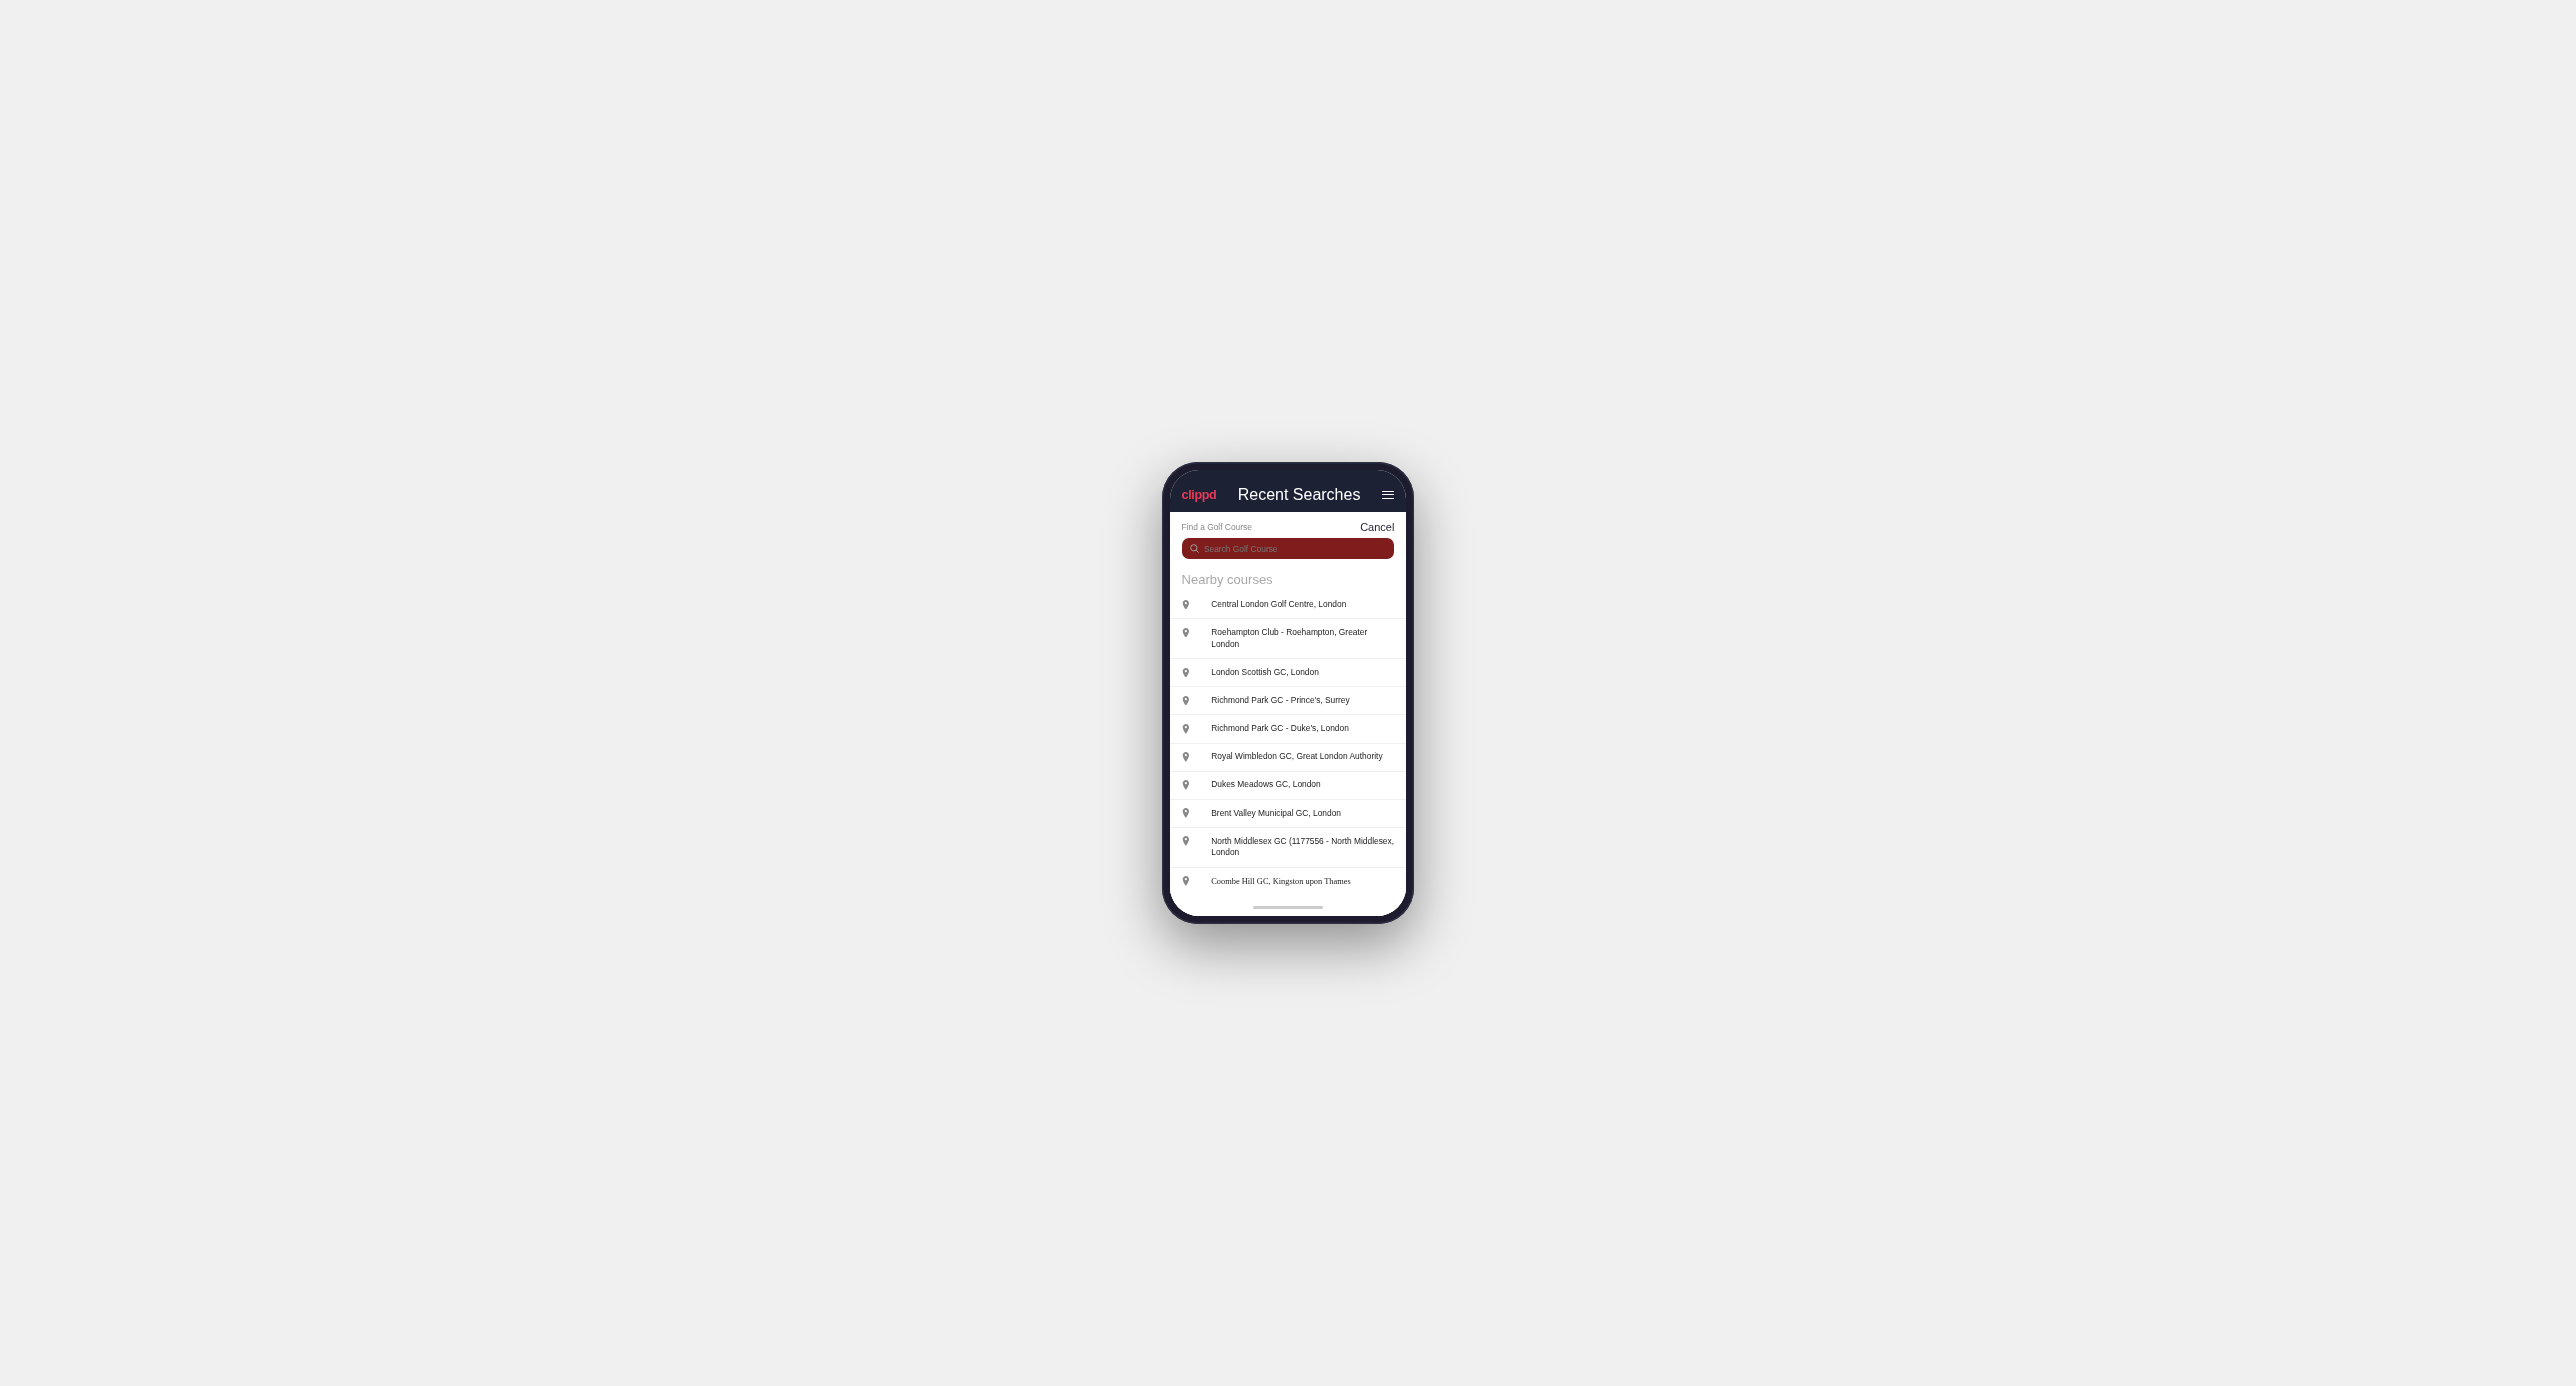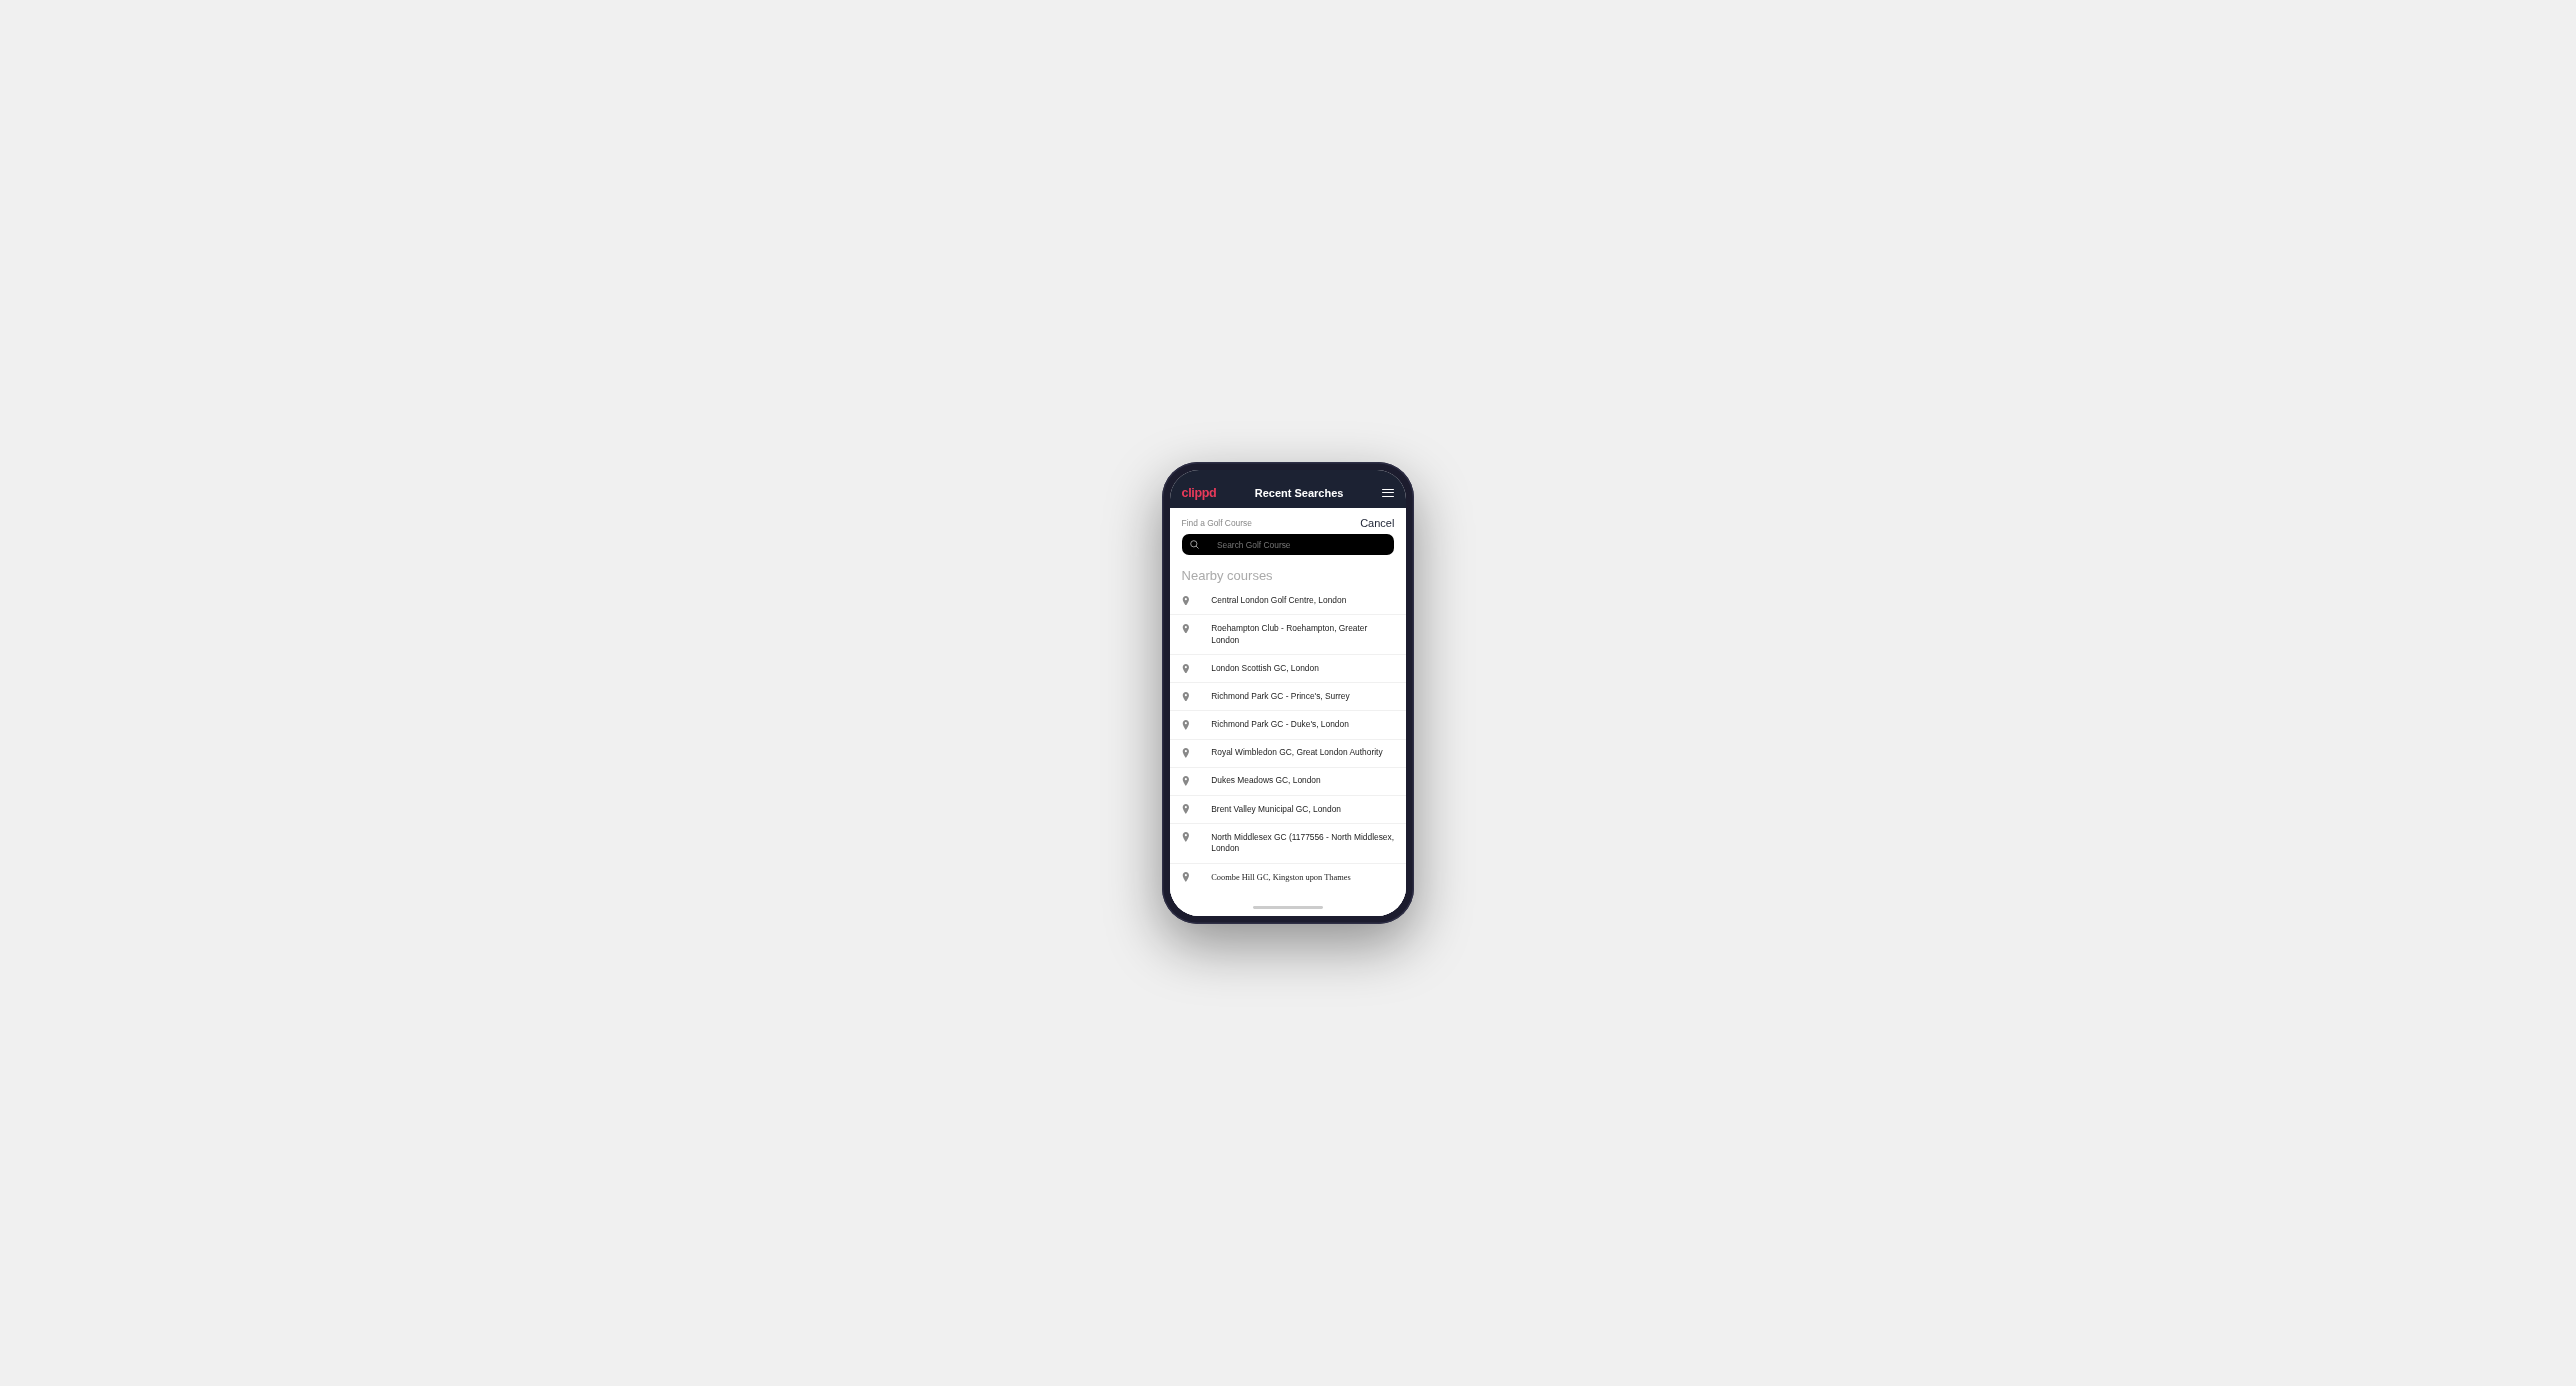--- a/index.html
+++ b/index.html
@@ -54,22 +54,22 @@
 
     .navbar-logo {
       color: #e83a5a;
       font-size: 12.6px;
       font-weight: 700;
       letter-spacing: -0.4px;
     }
 
     .navbar-title {
       color: #ffffff;
-      font-size: 11px;
-      font-weight: 700;
+      font-size: 16px;
+      font-weight: 400;
     }
 
     .navbar-menu {
       display: flex;
       flex-direction: column;
       gap: 2.1px;
       cursor: pointer;
     }
 
     .navbar-menu span {
@@ -117,24 +117,24 @@
     
     .search-container {
       padding: 0 11.2px 7px 11.2px;
       background: #fff;
       flex-shrink: 0;
     }
 
     .search-box {
       display: flex;
       align-items: center;
-      background: #000000;
+      background: #7f1d1d;
       border-radius: 7px;
       padding: 5.6px 8.4px;
-      gap: 18px;
+      gap: 5px;
     }
 
     .search-icon-svg {
       color: #aaa;
       flex-shrink: 0;
     }
 
     .search-input {
       border: none;
       background: transparent;

